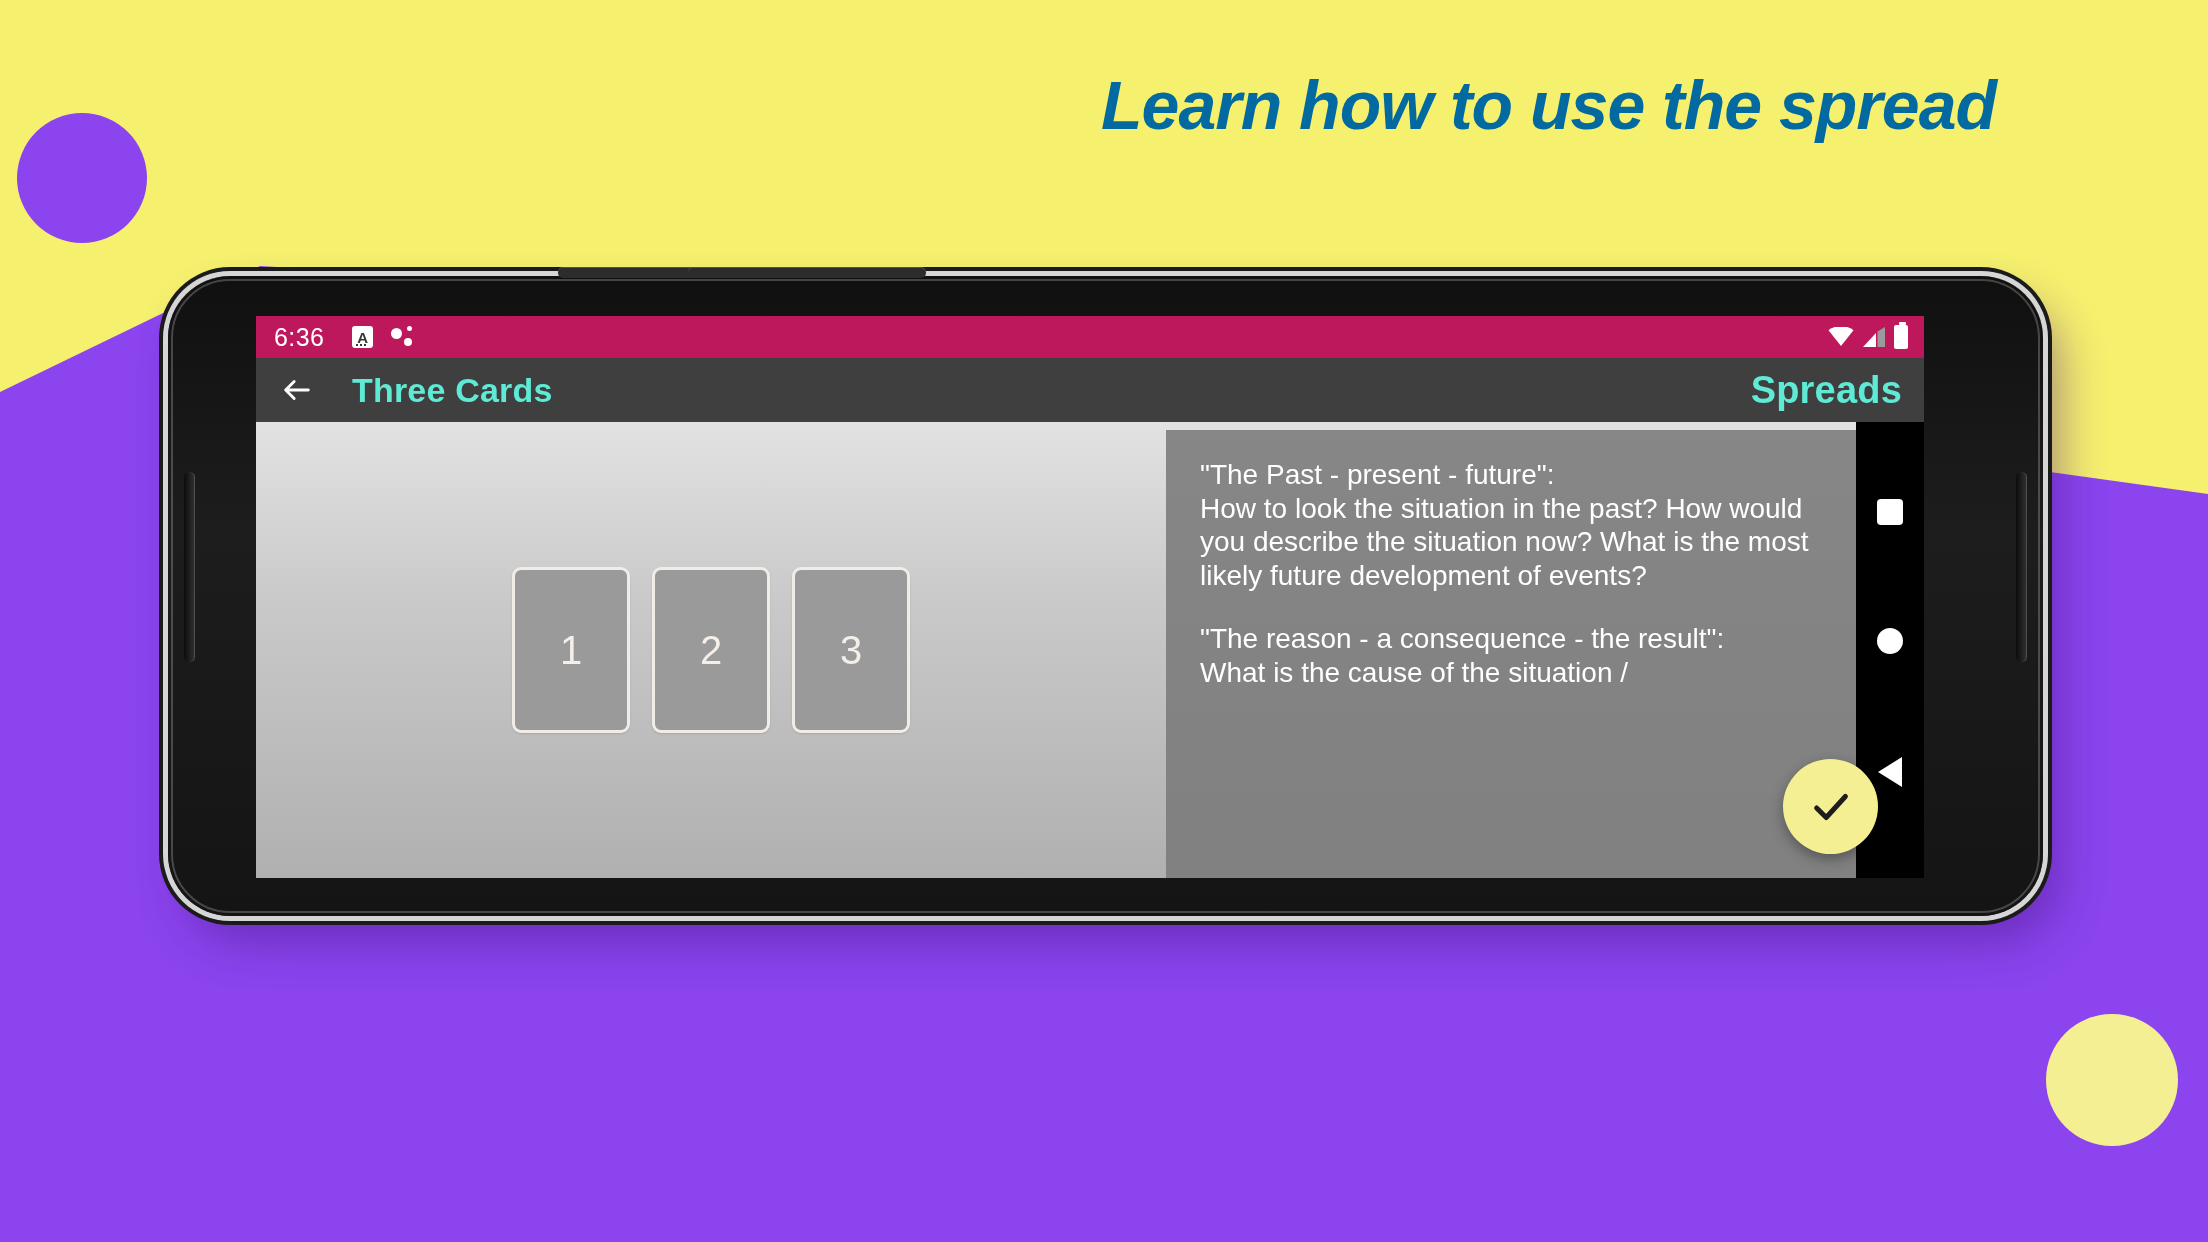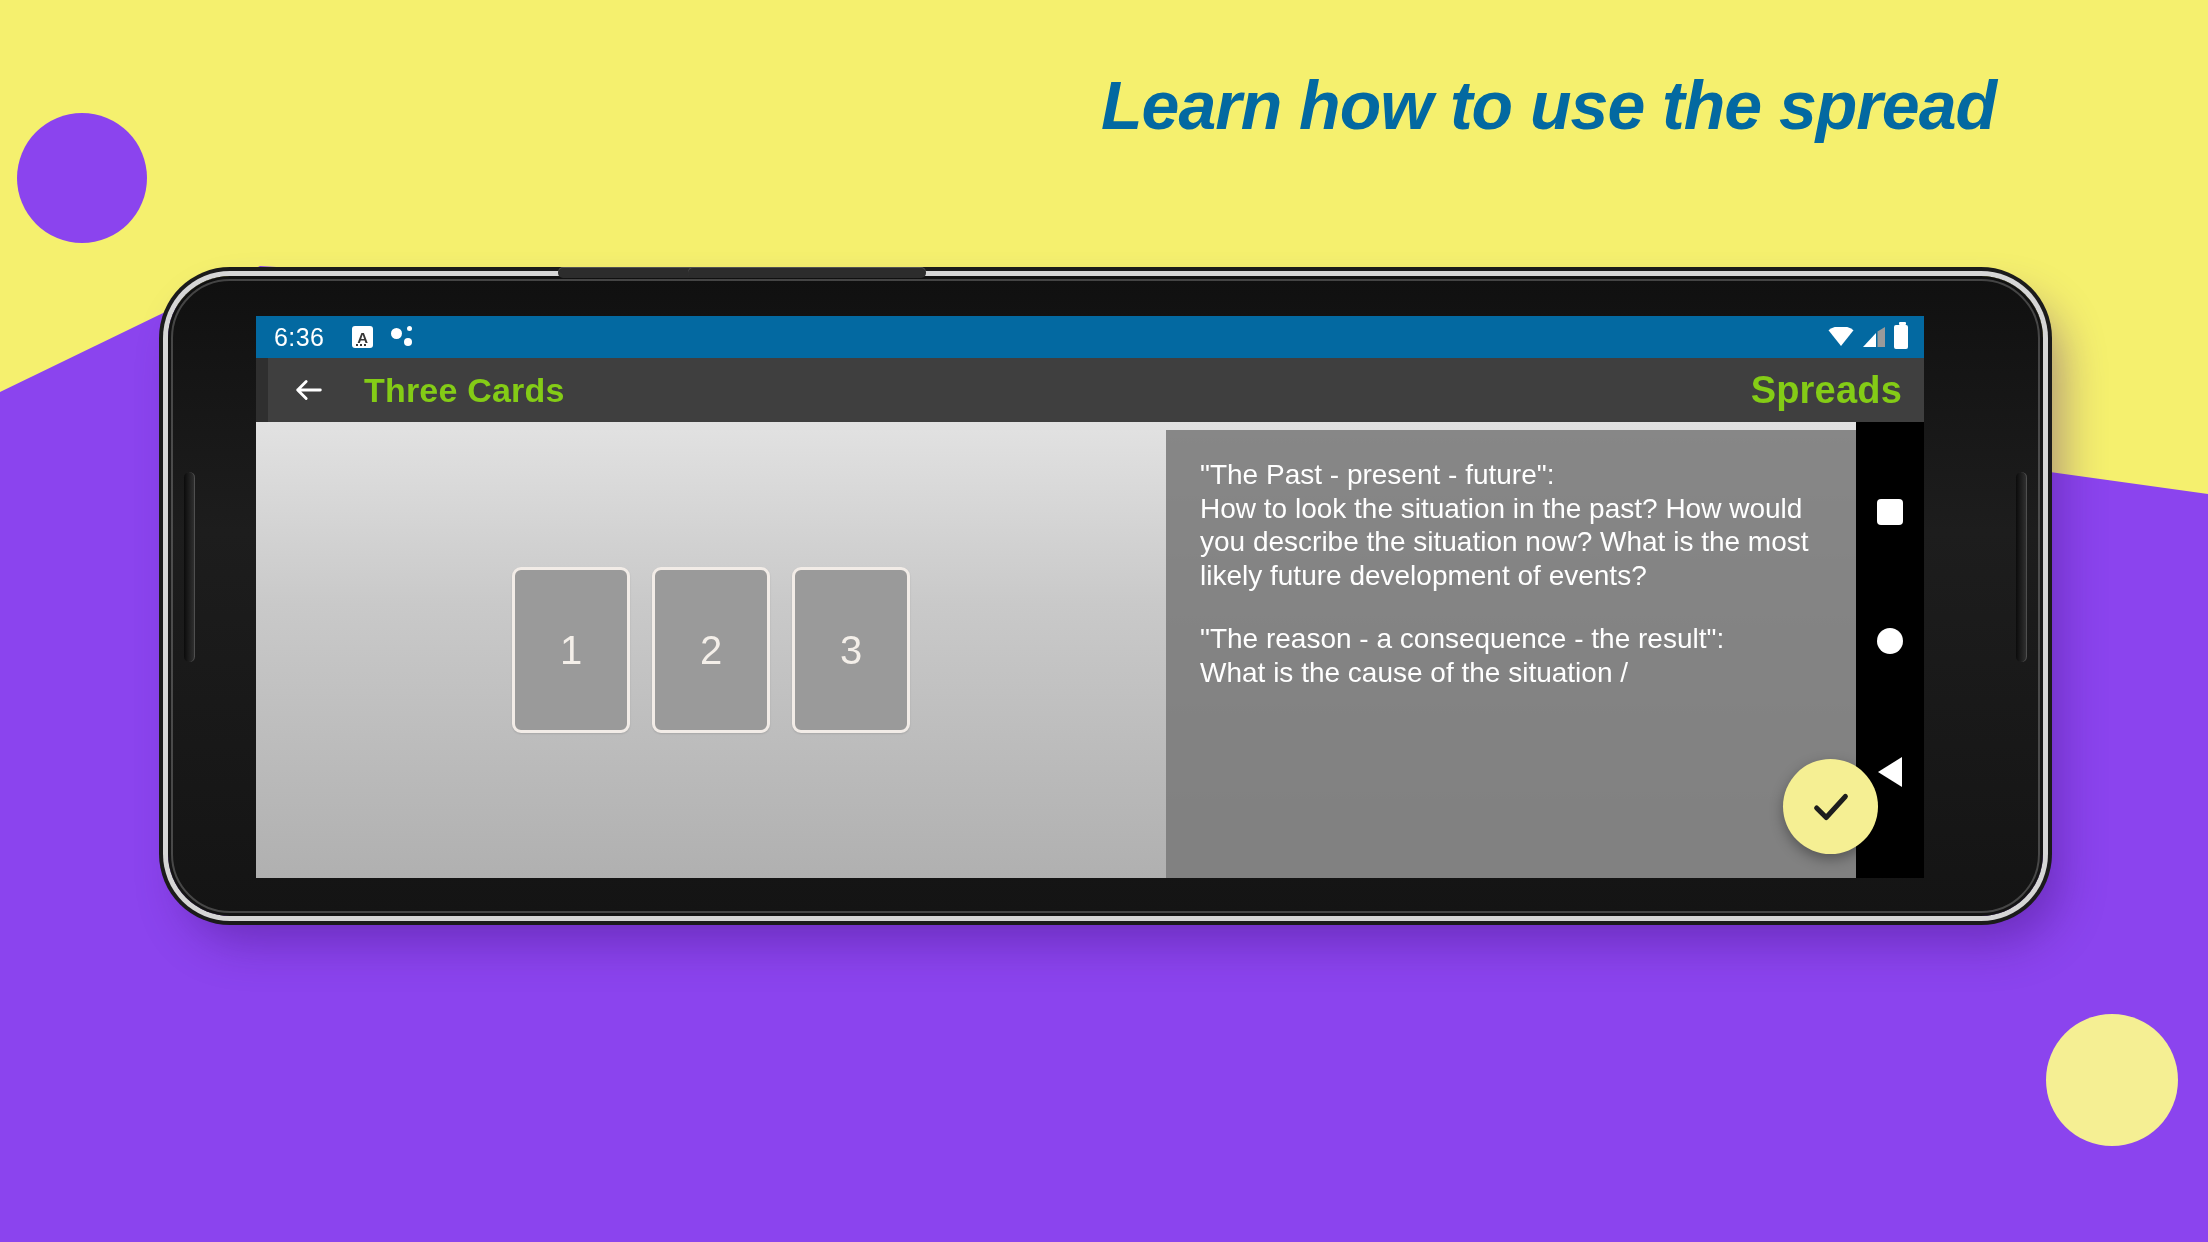--- a/index.html
+++ b/index.html
@@ -88,21 +88,21 @@
     left:88px; top:40px;
     width:1668px; height:562px;
     background:#2f2f2f;
     overflow:hidden;
     display:flex; flex-direction:column;
   }
 
   
   #statusbar {
     height:42px; flex:0 0 42px;
-    background:#0369a1;
+    background:#be185d;
     display:flex; align-items:center;
     padding:0 16px 0 18px;
     color:#ffffff;
   }
   #status-time { font-size:25px; letter-spacing:.4px; }
   #status-left-icons { display:flex; align-items:center; gap:18px; margin-left:28px; }
   .icon-a-badge {
     width:21px; height:22px; background:#fff; border-radius:3px;
     color:#363636; font-size:15px; font-weight:bold;
     display:flex; align-items:center; justify-content:center;
@@ -127,22 +127,21 @@
     content:""; position:absolute; top:-5px; left:3px;
     width:7px; height:3px; background:#fff; border-radius:1px;
   }
 
   
   #appbar {
     height:64px; flex:0 0 64px;
     background:#3f3f3f;
     display:flex; align-items:center;
     padding:0 22px 0 24px;
-    color:#84cc16;
-    margin-left:12px;
+    color:#5eead4;
   }
   #back-arrow { width:34px; height:34px; flex:0 0 34px; }
   #appbar-title { font-size:34px; font-weight:bold; margin-left:38px; letter-spacing:.2px; }
   #appbar-spacer { flex:1; }
   #appbar-action { font-size:38px; font-weight:bold; letter-spacing:.2px; }
 
   
   #app-body { flex:1; display:flex; position:relative; overflow:hidden;
               background:linear-gradient(180deg,#e2e2e2 0%,#c9c9c9 40%,#b0b0b0 100%); }
 

